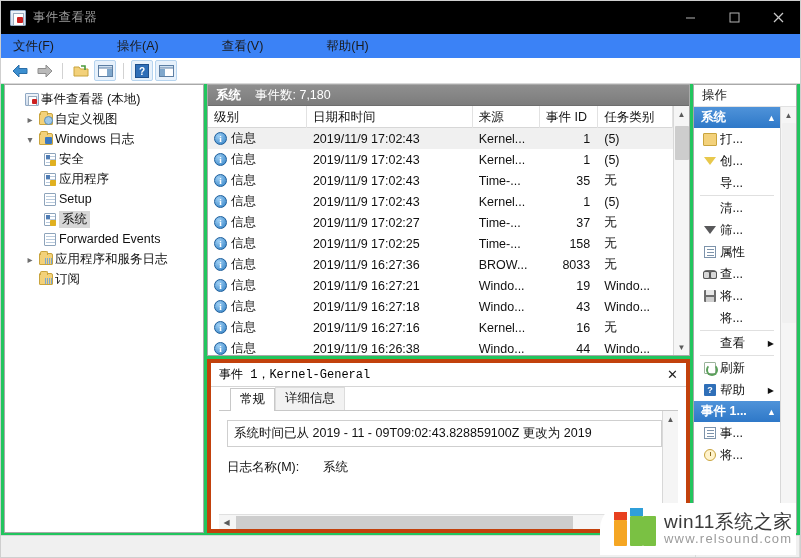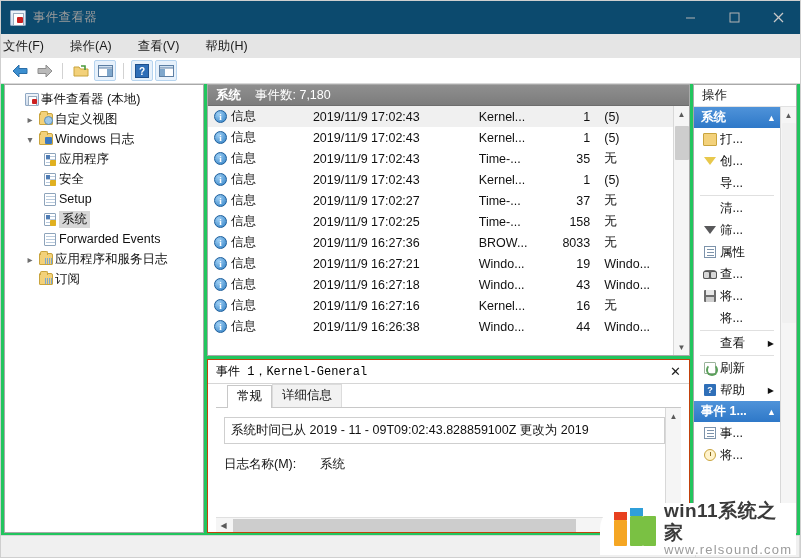--- a/index.html
+++ b/index.html
@@ -15,21 +15,21 @@
     width: 801px; height: 558px;
     background: #ffffff;
     border: 1px solid #cfcfcf;
   }
 
   
   .titlebar {
     height: 33px;
     display: flex;
     align-items: center;
-    background: #0c4a6e;
+    background: #000000;
     padding-left: 9px;
   }
   .title-icon {
     width: 16px; height: 16px;
     margin-right: 7px;
     position: relative;
     background: linear-gradient(#eef3f9, #cfdced);
     border: 1px solid #8fa8c4;
     border-radius: 1px;
   }
@@ -58,23 +58,25 @@
     display: flex; align-items: center; justify-content: center;
     color: #b4b4b4;
   }
   .winbtn svg { display: block; }
 
   
   .menubar {
     height: 24px;
     display: flex;
     align-items: center;
-    background: #e5e5e5;
+    padding-left: 10px;
+    background: #3b82f6;
     color: #1a1a1a;
     font-size: 12.5px;
+    gap: 37px;
   }
   .menuitem { padding: 2px 10px 2px 2px; margin-right: 14px; white-space: nowrap; }
 
   
   .toolbar {
     height: 26px;
     display: flex;
     align-items: center;
     gap: 2px;
     padding-left: 8px;
@@ -225,21 +227,21 @@
   .sb-track { flex: 1; width: 16px; position: relative; }
   .sb-thumb {
     position: absolute; left: 1px; width: 14px;
     background: #cdcdcd; border-radius: 1px;
   }
 
   
   .detail-box {
     margin-top: 3px;
     flex: 1;
-    border: 1px solid #c2410c;
+    border: 4px solid #c2410c;
     background: #ffffff;
     display: flex; flex-direction: column;
     min-height: 0;
   }
   .detail-title {
     height: 24px;
     display: flex; align-items: center;
     padding: 0 8px;
     font-size: 12.5px;
     border-bottom: 1px solid #d6d6d6;
@@ -364,21 +366,21 @@
     gap: 8px;
   }
   .wm-logo { position: relative; width: 42px; height: 34px; }
   .wm-bar { position: absolute; bottom: 0; width: 13px; border-radius: 1px; }
   .wm-b1 { left: 0; height: 26px; background: #f5a623; }
   .wm-b1::before { content:""; position:absolute; top:-8px; left:0; width:13px; height:8px; background:#e8401f; }
   .wm-b2 { left: 16px; height: 30px; background: #7ac143; }
   .wm-b2::before { content:""; position:absolute; top:-8px; left:0; width:13px; height:8px; background:#2f9fd9; }
   .wm-b3 { left: 29px; height: 30px; background: #7ac143; }
   .wm-text { display: flex; flex-direction: column; line-height: 1.15; }
-  .wm-main { font-size: 19px; font-weight: bold; color: #3a3a3a; letter-spacing: .5px; }
+  .wm-main { font-size: 19px; font-weight: normal; color: #3a3a3a; letter-spacing: .5px; text-align: right; }
   .wm-sub { font-size: 13px; color: #9b9b9b; letter-spacing: 1.2px; }
 </style>
 </head>
 <body>
 
 <div class="app">
 
   <div class="titlebar">
     <div class="title-icon"></div>
     <div class="title-text">事件查看器</div>
@@ -471,27 +473,27 @@
         <span class="twist">▾</span>
         <span class="ticon">
             <span class="ico ico-folder blue"></span>
           </span>
         <span class="tlabel">Windows 日志</span>
       </div>
       <div class="tnode indent2">
         <span class="ticon">
             <span class="ico ico-log key"></span>
           </span>
+        <span class="tlabel">安全</span>
+      </div>
+      <div class="tnode indent2">
+        <span class="ticon">
+            <span class="ico ico-log key"></span>
+          </span>
         <span class="tlabel">应用程序</span>
-      </div>
-      <div class="tnode indent2">
-        <span class="ticon">
-            <span class="ico ico-log key"></span>
-          </span>
-        <span class="tlabel">安全</span>
       </div>
       <div class="tnode indent2">
         <span class="ticon">
             <span class="ico ico-log"></span>
           </span>
         <span class="tlabel">Setup</span>
       </div>
       <div class="tnode indent2 selected">
         <span class="ticon">
             <span class="ico ico-log key"></span>
@@ -523,20 +525,27 @@
     <div class="center-pane">
 
       <div class="list-box">
         <div class="list-header-bar">
           <span class="lh-title">系统</span>
           <span>事件数: 7,180</span>
         </div>
 
         <div class="grid-wrap">
           <div class="grid">
+            <div class="colhead">
+              <div class="ch c-level">级别</div>
+              <div class="ch c-date">日期和时间</div>
+              <div class="ch c-src">来源</div>
+              <div class="ch c-id">事件 ID</div>
+              <div class="ch c-task">任务类别</div>
+            </div>
             <div class="rows">
 
               <div class="row sel">
                 <div class="cell c-level">
                     <span class="info-ico">i</span>
                     <span>信息</span>
                   </div>
                 <div class="cell c-date">2019/11/9 17:02:43</div>
                 <div class="cell c-src">Kernel...</div>
                 <div class="cell c-id num">1</div>

